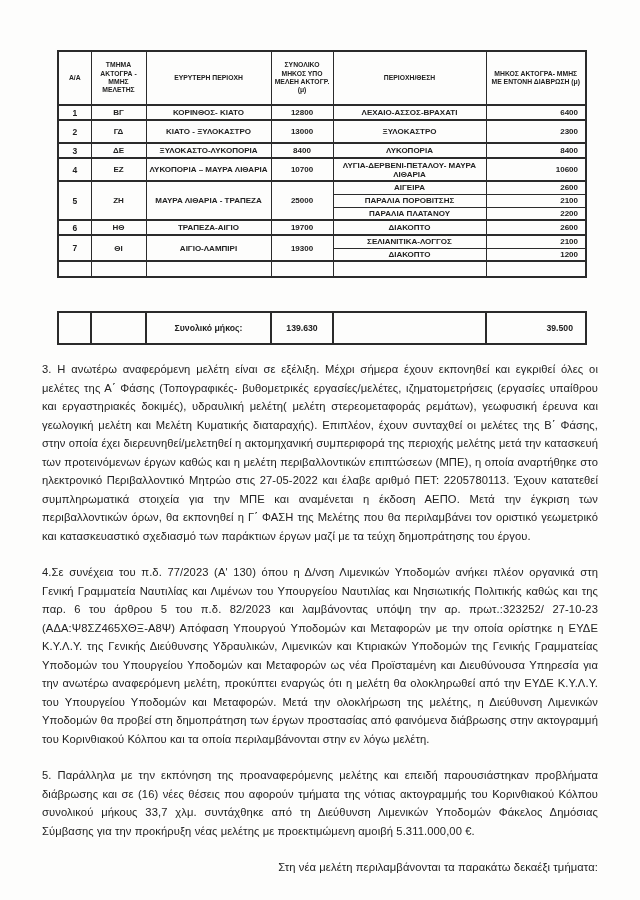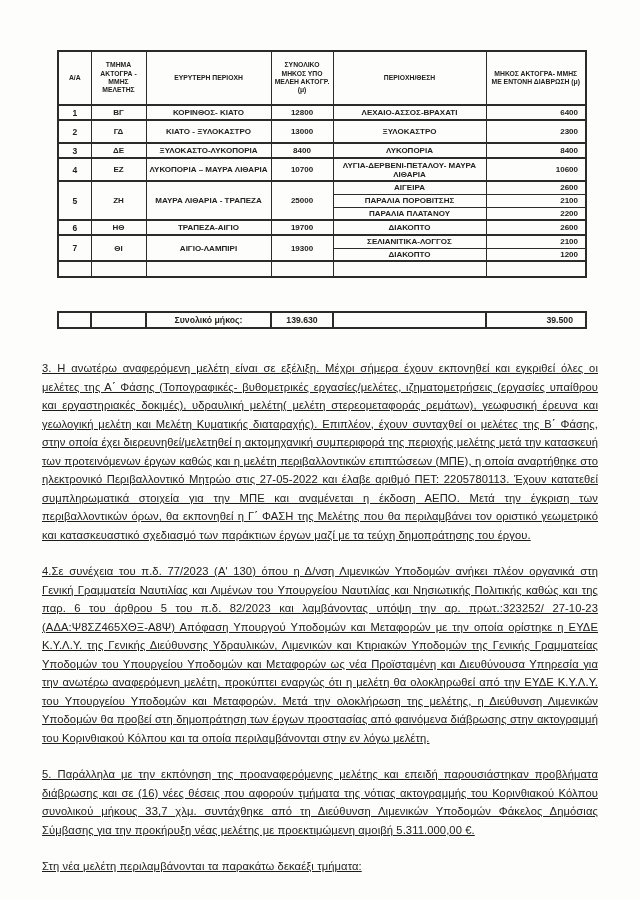--- a/index.html
+++ b/index.html
@@ -49,38 +49,38 @@
   .main-table tr.sub-row { height: 13px; }
   .main-table tr.empty-row { height: 16px; }
   .main-table tr.empty-row > td { border-top-width: 2px; }
 
   
   .summary-wrap { padding: 33px 13px 0 15px; }
   table.summary-table { border: 2.5px solid #2b2b2b; }
   .summary-table td {
     border: 2px solid #2b2b2b;
     padding: 2px 3px;
-    height: 16px;
+    height: 32px;
     text-align: center;
     vertical-align: middle;
     font-size: 8.7px;
   }
   .summary-table td.num-right { text-align: right; padding-right: 12px; }
 
   
-  .bodytext { padding-top: 30px; text-decoration: underline; }
+  .bodytext { padding-top: 15px; }
   .para {
     font-size: 11.2px;
     line-height: 18.5px;
     text-align: justify;
     color: #222;
     margin-bottom: 18px;
     letter-spacing: 0.1px;
   }
-  .para.last { margin-bottom: 0; text-align: left; }
+  .para.last { margin-bottom: 0; text-align: right; }
 </style>
 </head>
 <body>
 
 <div class="page">
   <div class="content">
 
     <div class="tbl-wrap">
       <table class="main-table">
         <colgroup>

